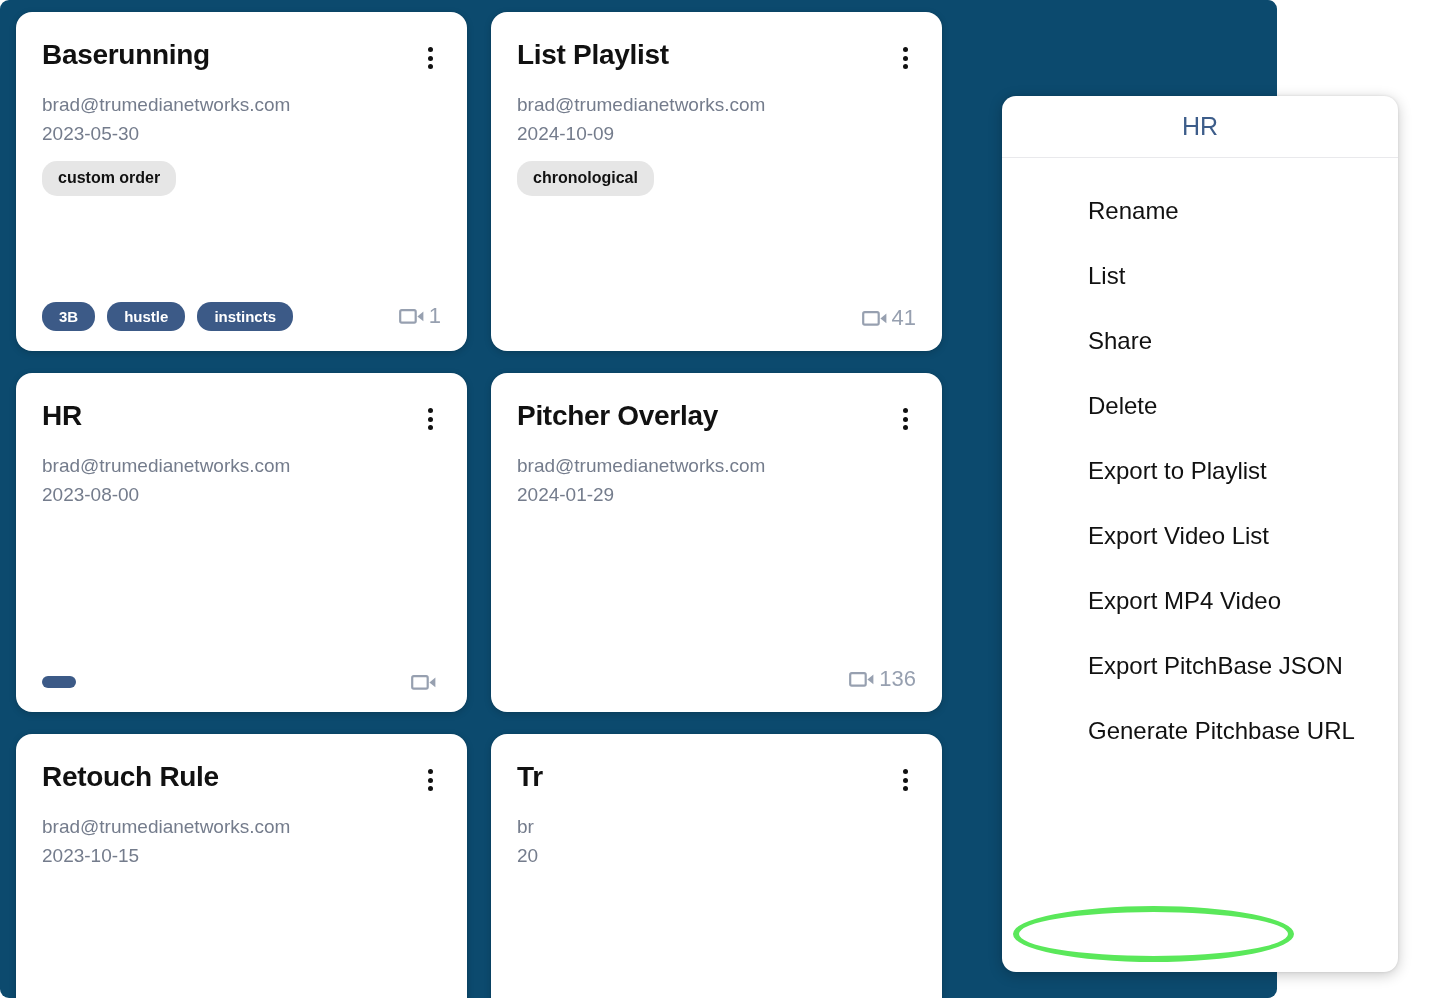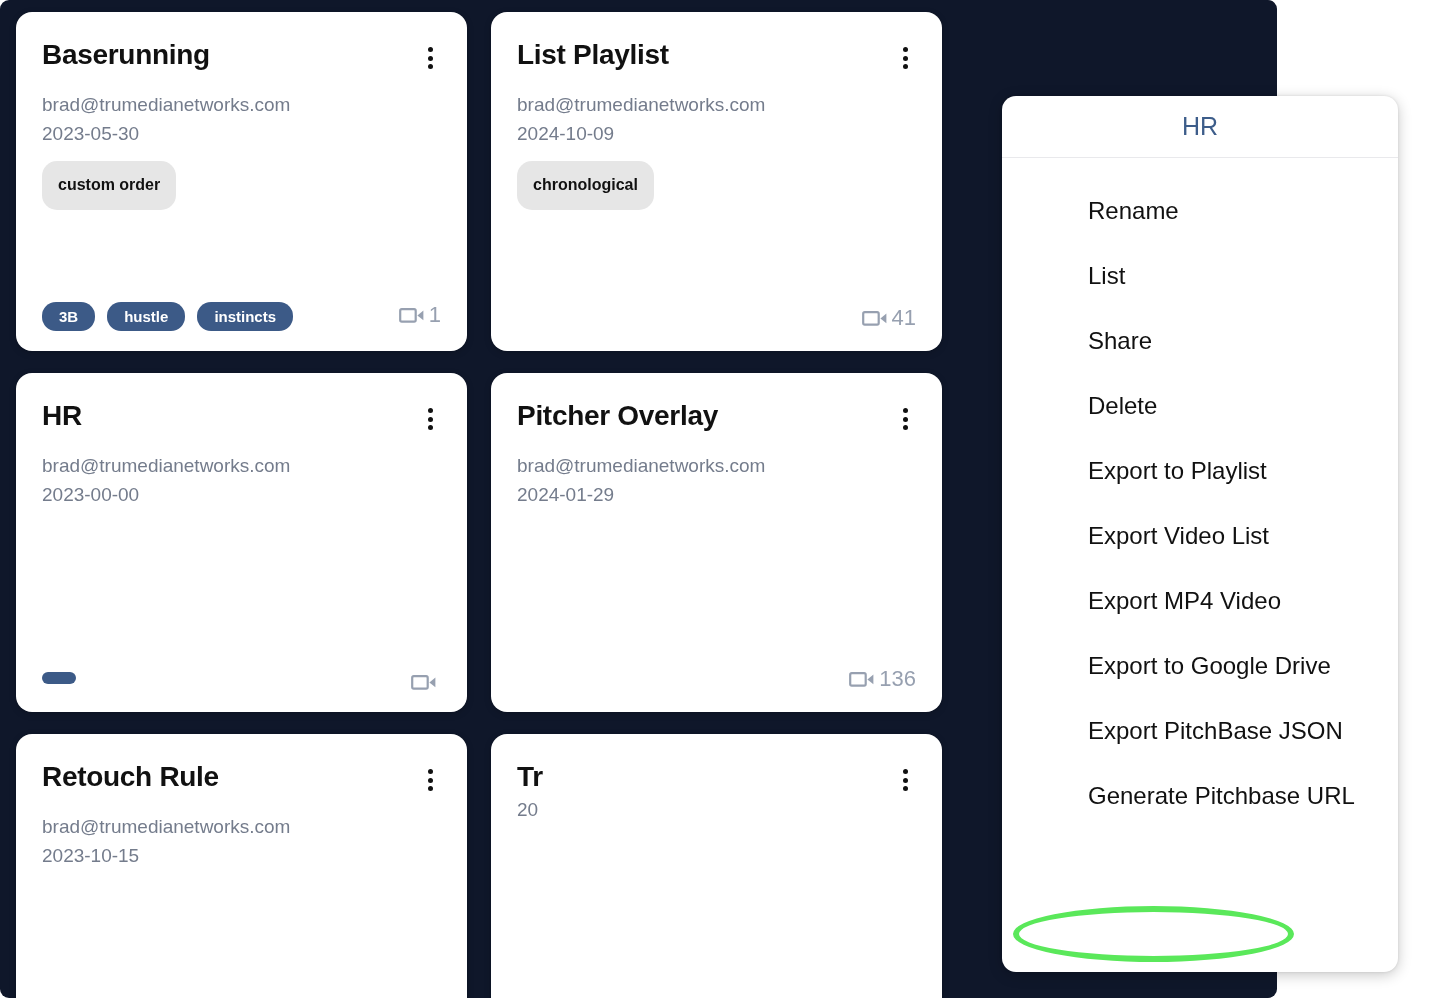--- a/index.html
+++ b/index.html
@@ -7,21 +7,21 @@
     width: 1430px;
     height: 998px;
     background: #ffffff;
     font-family: "Liberation Sans", sans-serif;
     overflow: hidden;
   }
   #root {
     position: relative;
     width: 1277px;
     height: 998px;
-    background: #0f172a;
+    background: #0c4a6e;
     border-radius: 9px;
   }
 
   
   .grid {
     position: absolute;
     top: 12px;
     left: 16px;
     width: 1400px;
     display: flex;
@@ -86,28 +86,28 @@
   }
 
   .order-row { margin-top: 16px; min-height: 30px; }
   .order-pill {
     display: inline-block;
     background: #e6e6e6;
     color: #111111;
     font-size: 16px;
     font-weight: 700;
     border-radius: 15px;
-    padding: 15px 16px;
+    padding: 8px 16px;
     line-height: 1.15;
   }
 
   .card-footer {
     margin-top: auto;
     display: flex;
-    align-items: flex-start;
+    align-items: center;
     justify-content: space-between;
     gap: 13px;
   }
   .tags { display: flex; gap: 12px; align-items: center; flex-wrap: nowrap; }
   .tag-pill {
     background: #3c5a87;
     color: #ffffff;
     font-size: 15px;
     font-weight: 600;
     border-radius: 14px;
@@ -226,21 +226,21 @@
         </div>
       </div>
       <div class="card">
         <div class="card-title">HR</div>
         <div class="kebab">
           <span></span>
           <span></span>
           <span></span>
         </div>
         <div class="card-owner">brad@trumedianetworks.com</div>
-        <div class="card-date">2023-00-00</div>
+        <div class="card-date">2023-08-00</div>
         <div class="order-row"></div>
         <div class="card-footer">
           <div class="tags">
             <span class="tag-pill"></span>
           </div>
           <div class="video-count">
             <svg width="26" height="20" viewBox="0 0 26 20">
               <rect x="1.2" y="4.2" width="15.5" height="12.5" rx="1.6" fill="none" stroke="#97a0b0" stroke-width="2.2"></rect>
               <path d="M18.4 10.4 L24.4 5.6 L24.4 15.2 Z" fill="#97a0b0"></path>
             </svg>
@@ -280,36 +280,36 @@
         <div class="card-date">2023-10-15</div>
         <div class="order-row"></div>
       </div>
       <div class="card">
         <div class="card-title">Tr</div>
         <div class="kebab">
           <span></span>
           <span></span>
           <span></span>
         </div>
+        <div class="card-owner">br</div>
         <div class="card-date">20</div>
         <div class="order-row"></div>
       </div>
     </div>
 
   <div class="menu">
     <div class="menu-header">HR</div>
     <div class="menu-list">
         <div class="menu-item">Rename</div>
         <div class="menu-item">List</div>
         <div class="menu-item">Share</div>
         <div class="menu-item">Delete</div>
         <div class="menu-item">Export to Playlist</div>
         <div class="menu-item">Export Video List</div>
         <div class="menu-item">Export MP4 Video</div>
-        <div class="menu-item">Export to Google Drive</div>
         <div class="menu-item">Export PitchBase JSON</div>
         <div class="menu-item">Generate Pitchbase URL</div>
       </div>
   </div>
 
   <div class="highlight-ellipse"></div>
 
 </div>
 
 </body></html>

